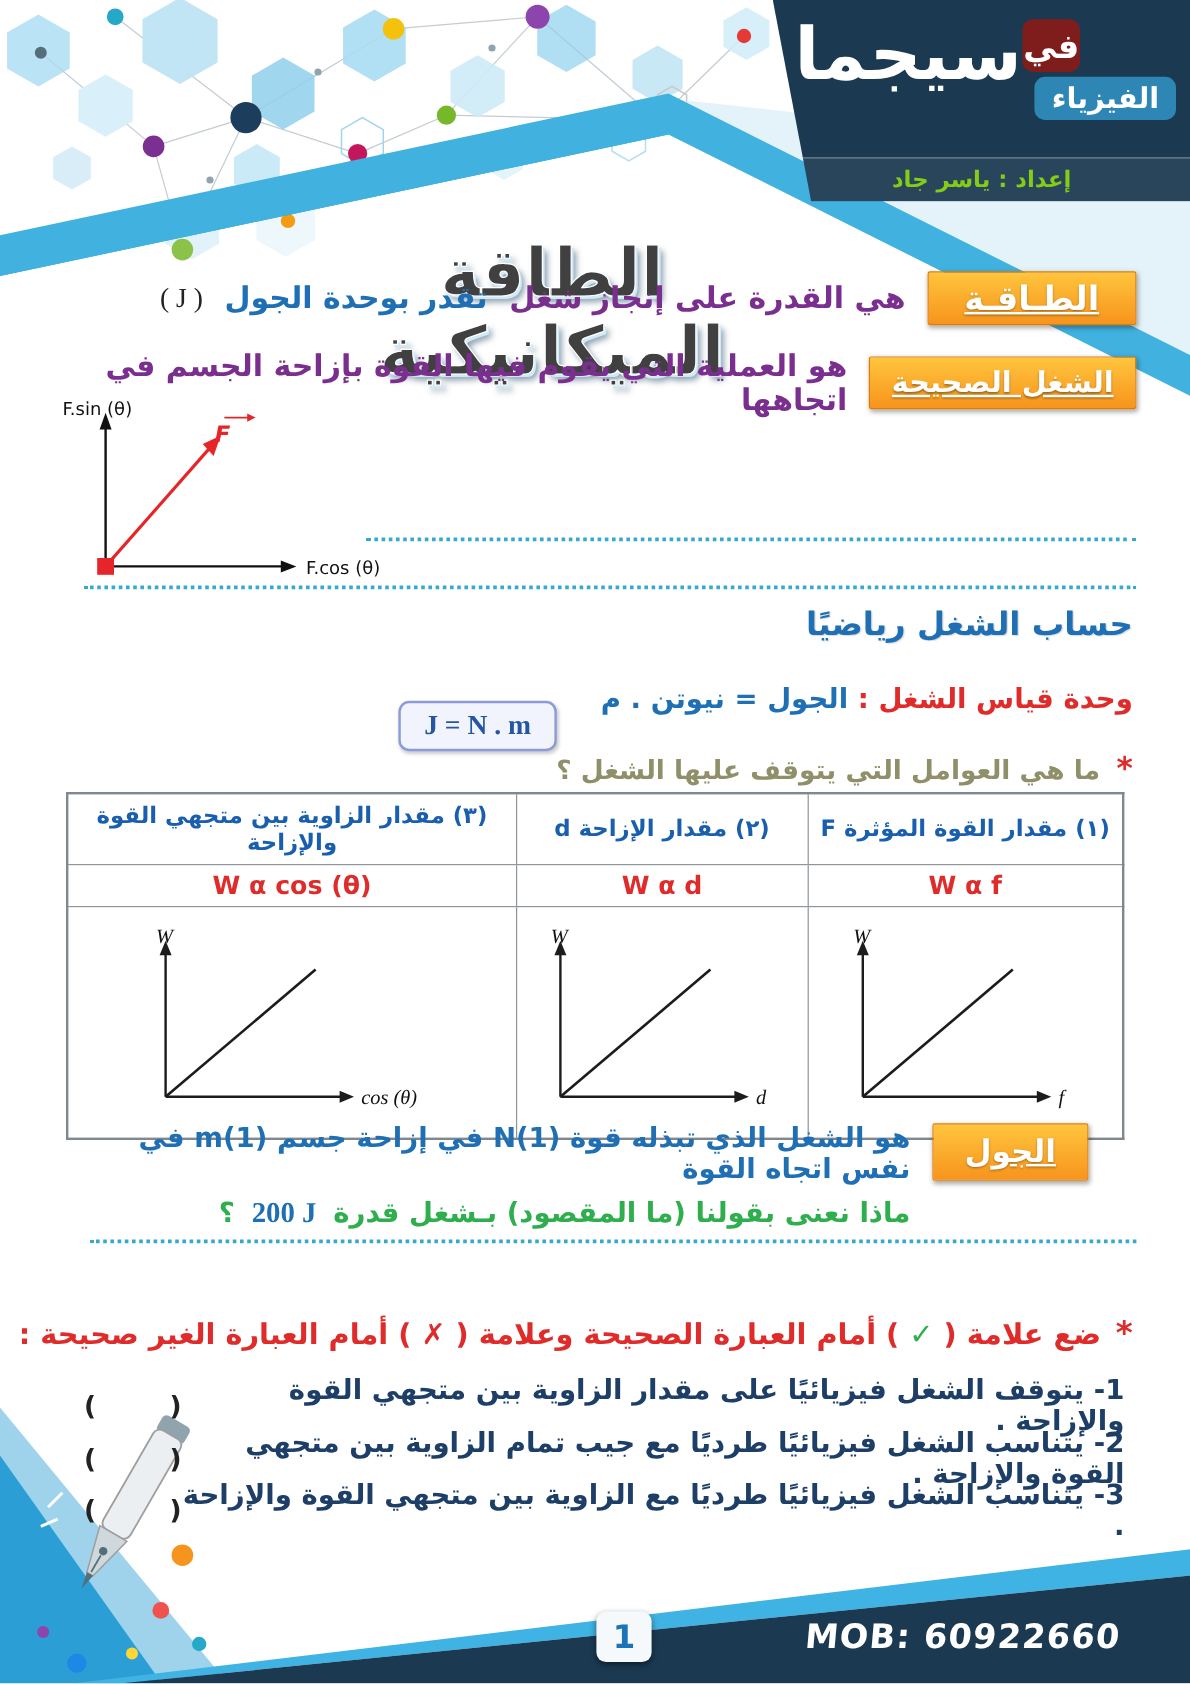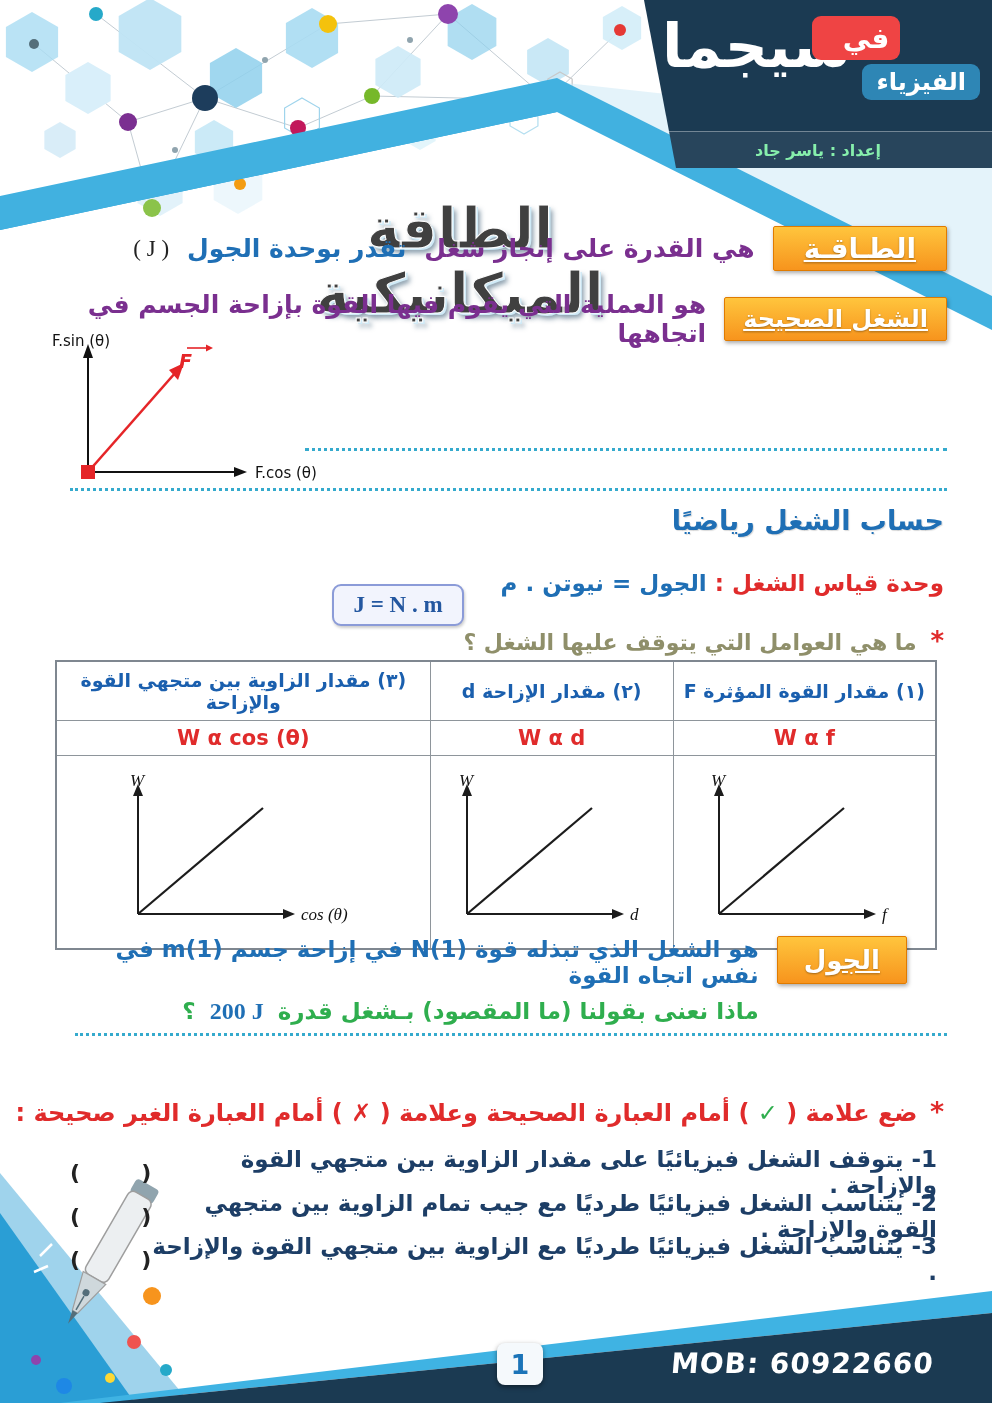--- a/index.html
+++ b/index.html
@@ -9,27 +9,27 @@
     font-family:"DejaVu Sans", sans-serif;direction:rtl;
   }
   svg{display:block;}
   
   .header-deco{position:absolute;top:0;left:0;z-index:1;pointer-events:none;}
   .navy-box{
     position:absolute;top:0;right:0;width:348px;height:168px;z-index:3;
     background:#1b3a52;clip-path:polygon(0 0,100% 0,100% 100%,32px 100%);
   }
   .brand-main{position:absolute;top:16px;left:18px;font-size:60px;font-weight:bold;color:#ffffff;line-height:1;}
-  .fi-box{position:absolute;top:16px;right:92px;width:68px;height:44px;background:#ef4444;border-radius:9px;
-    display:flex;align-items:center;justify-content:center;font-size:28px;font-weight:bold;color:#fff;padding-left:20px;}
+  .fi-box{position:absolute;top:16px;right:92px;width:48px;height:44px;background:#7f1d1d;border-radius:9px;
+    display:flex;align-items:center;justify-content:center;font-size:28px;font-weight:bold;color:#fff;}
   .subject-box{position:absolute;top:64px;right:12px;background:#2e86b5;border-radius:9px;padding:4px 14px;
     font-size:24px;font-weight:bold;color:#fff;}
   .prepared-strip{position:absolute;bottom:0;left:0;right:0;height:36px;border-top:1px solid rgba(255,255,255,.35);
     background:rgba(255,255,255,.06);display:flex;align-items:center;justify-content:center;
-    font-size:16px;font-weight:bold;color:#86efac;letter-spacing:1px;}
+    font-size:19px;font-weight:bold;color:#84cc16;letter-spacing:1px;}
   
   .main-title{
     position:absolute;top:158px;left:255px;width:410px;z-index:4;text-align:center;
     font-size:56px;font-weight:bold;color:#404040;
     -webkit-text-stroke:1px #ffffff;
     text-shadow:2px 2px 0 #cfeaf7, 4px 5px 5px rgba(20,60,90,.5);
   }
   
   .def-row{position:absolute;right:45px;left:30px;z-index:4;display:flex;direction:rtl;align-items:center;gap:18px;}
   .badge{

